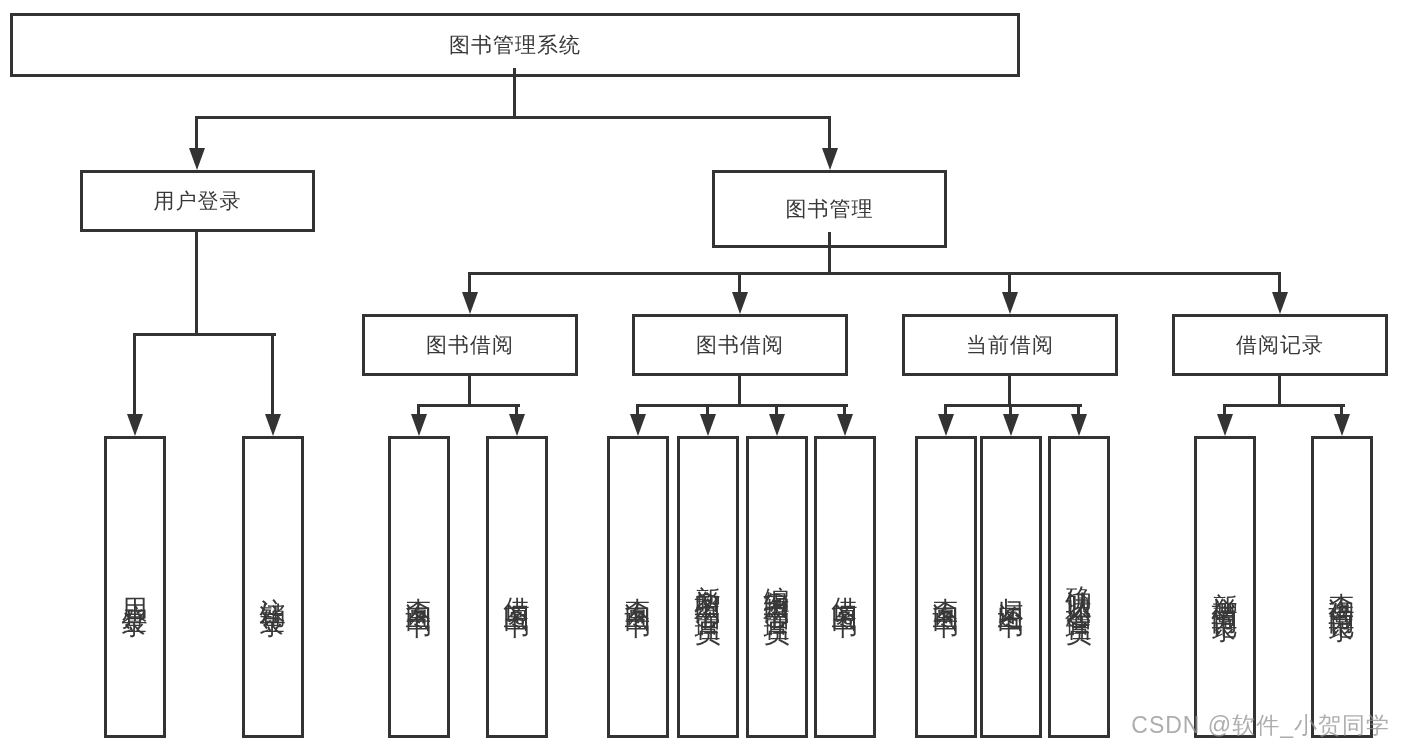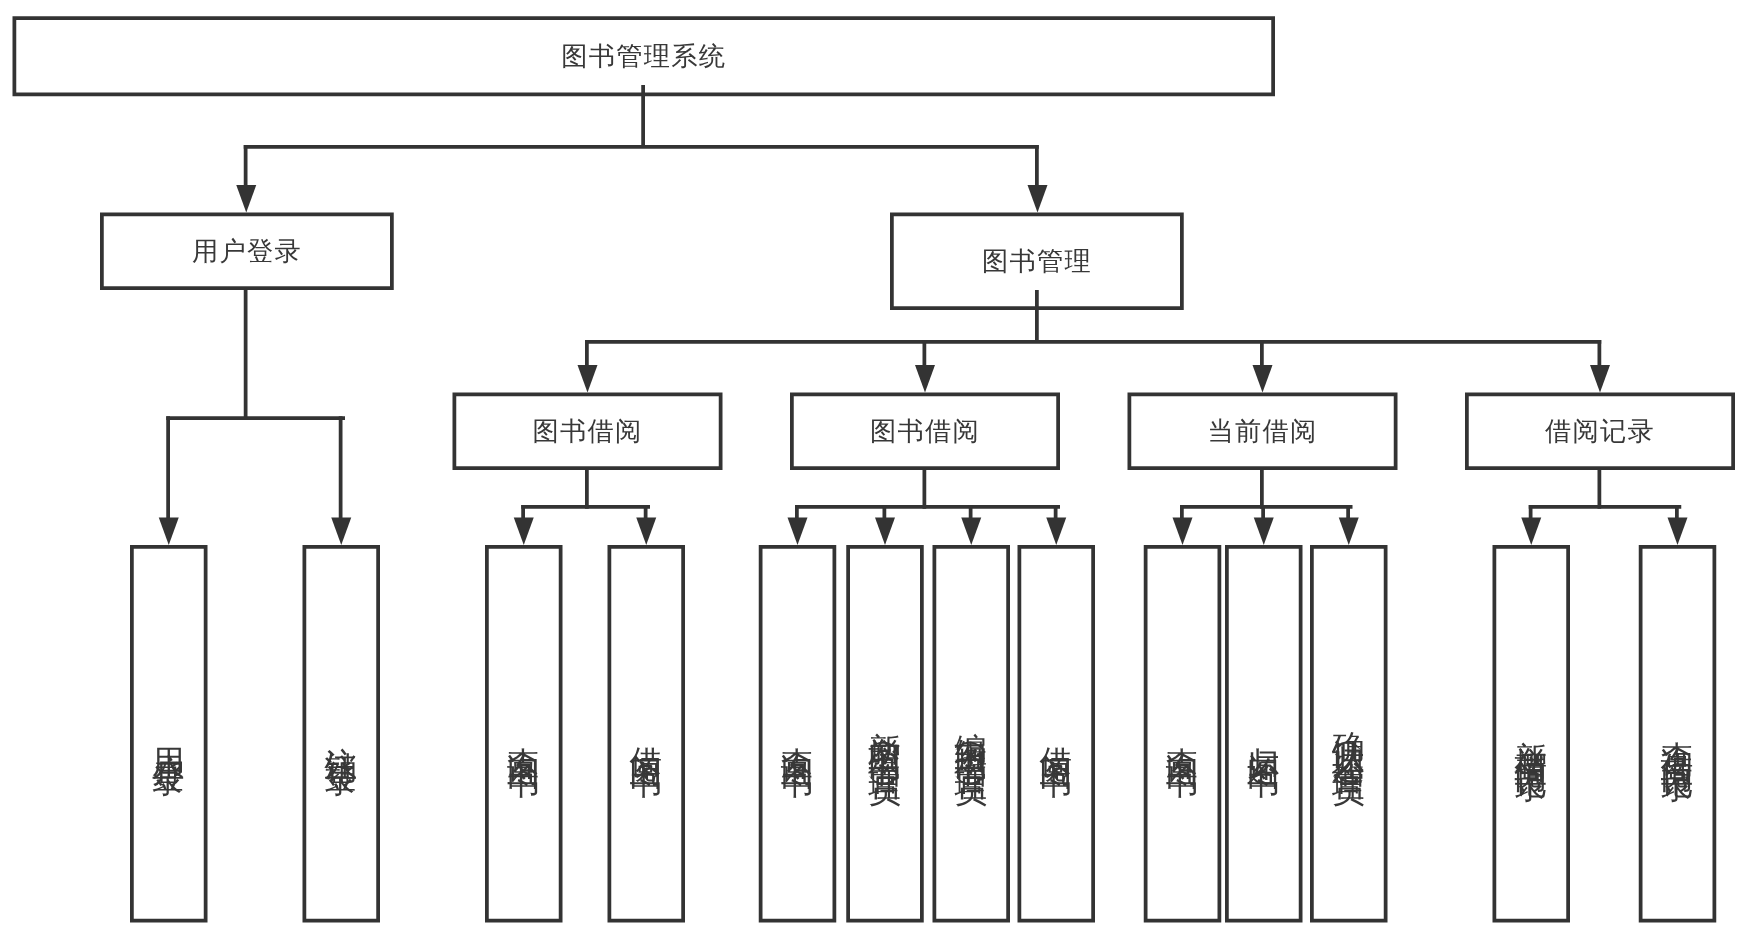--- a/index.html
+++ b/index.html
@@ -111,13 +111,14 @@
   <div class="ar" style="left:1003px; top:414px;"></div>
   <div class="ar" style="left:1071px; top:414px;"></div>
 
   <div class="ln" style="left:1278px; top:376px; width:3px;   height:31px;"></div>
   <div class="ln" style="left:1223px; top:404px; width:122px; height:3px;"></div>
   <div class="ln" style="left:1223px; top:404px; width:3px;   height:13px;"></div>
   <div class="ln" style="left:1340px; top:404px; width:3px;   height:13px;"></div>
   <div class="ar" style="left:1217px; top:414px;"></div>
   <div class="ar" style="left:1334px; top:414px;"></div>
 
+  <div class="wm">CSDN @软件_小贺同学</div>
 </div>
 
 </body></html>

